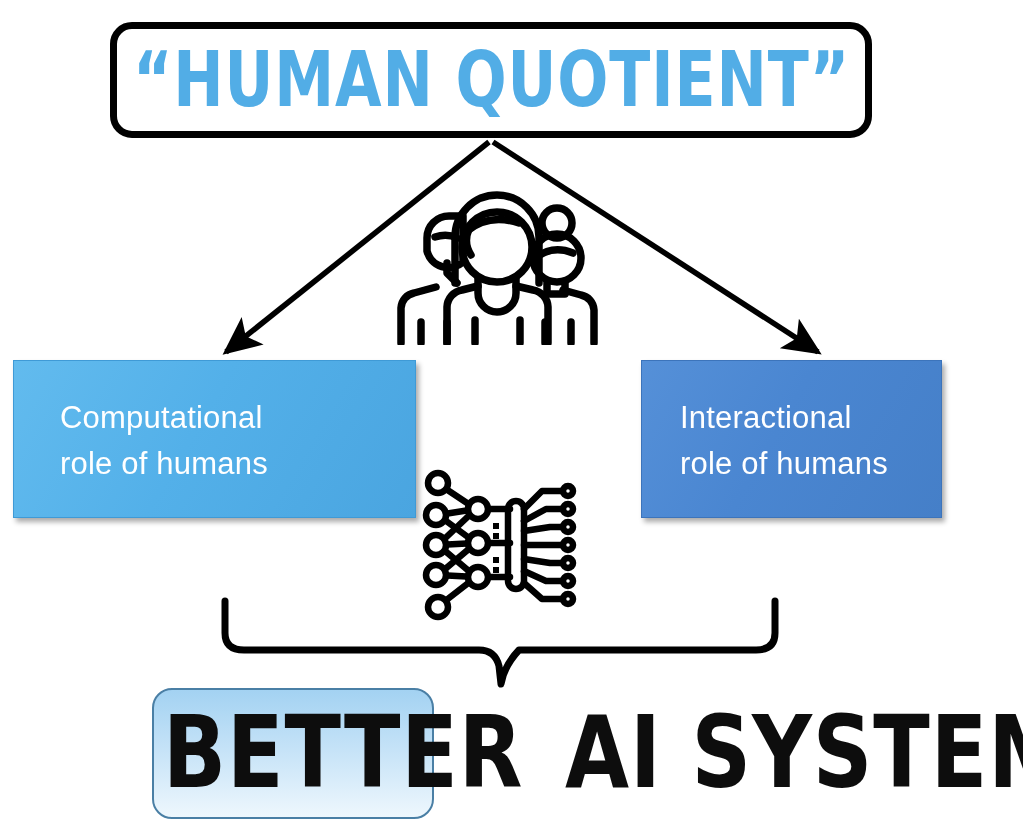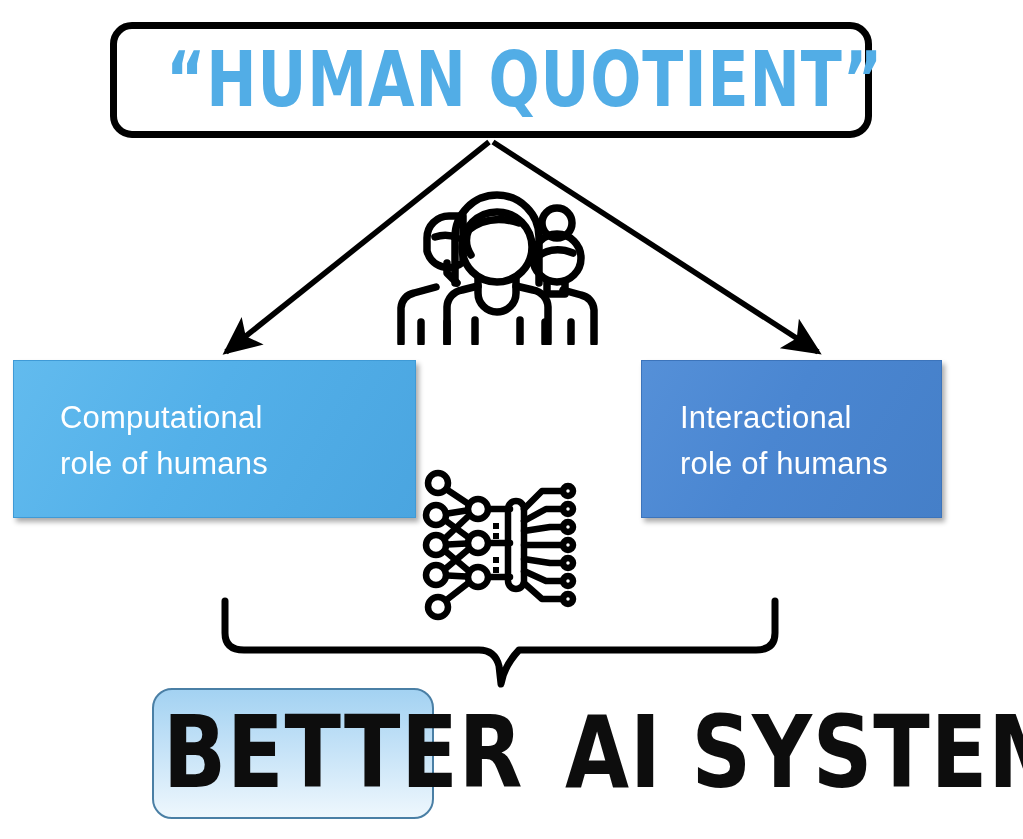--- a/index.html
+++ b/index.html
@@ -26,21 +26,21 @@
     left: 110px;
     top: 22px;
     width: 762px;
     height: 116px;
     box-sizing: border-box;
     border: 7px solid #000000;
     border-radius: 22px;
     background: #ffffff;
     display: flex;
     align-items: center;
-    justify-content: flex-start;
+    justify-content: center;
     z-index: 5;
   }
   #title-text {
     color: #52ade6;
     font-family: "Liberation Sans Narrow", "DejaVu Sans Condensed", "Liberation Sans", sans-serif;
     font-weight: 700;
     font-size: 76px;
     letter-spacing: 1px;
     line-height: 1;
     white-space: nowrap;

